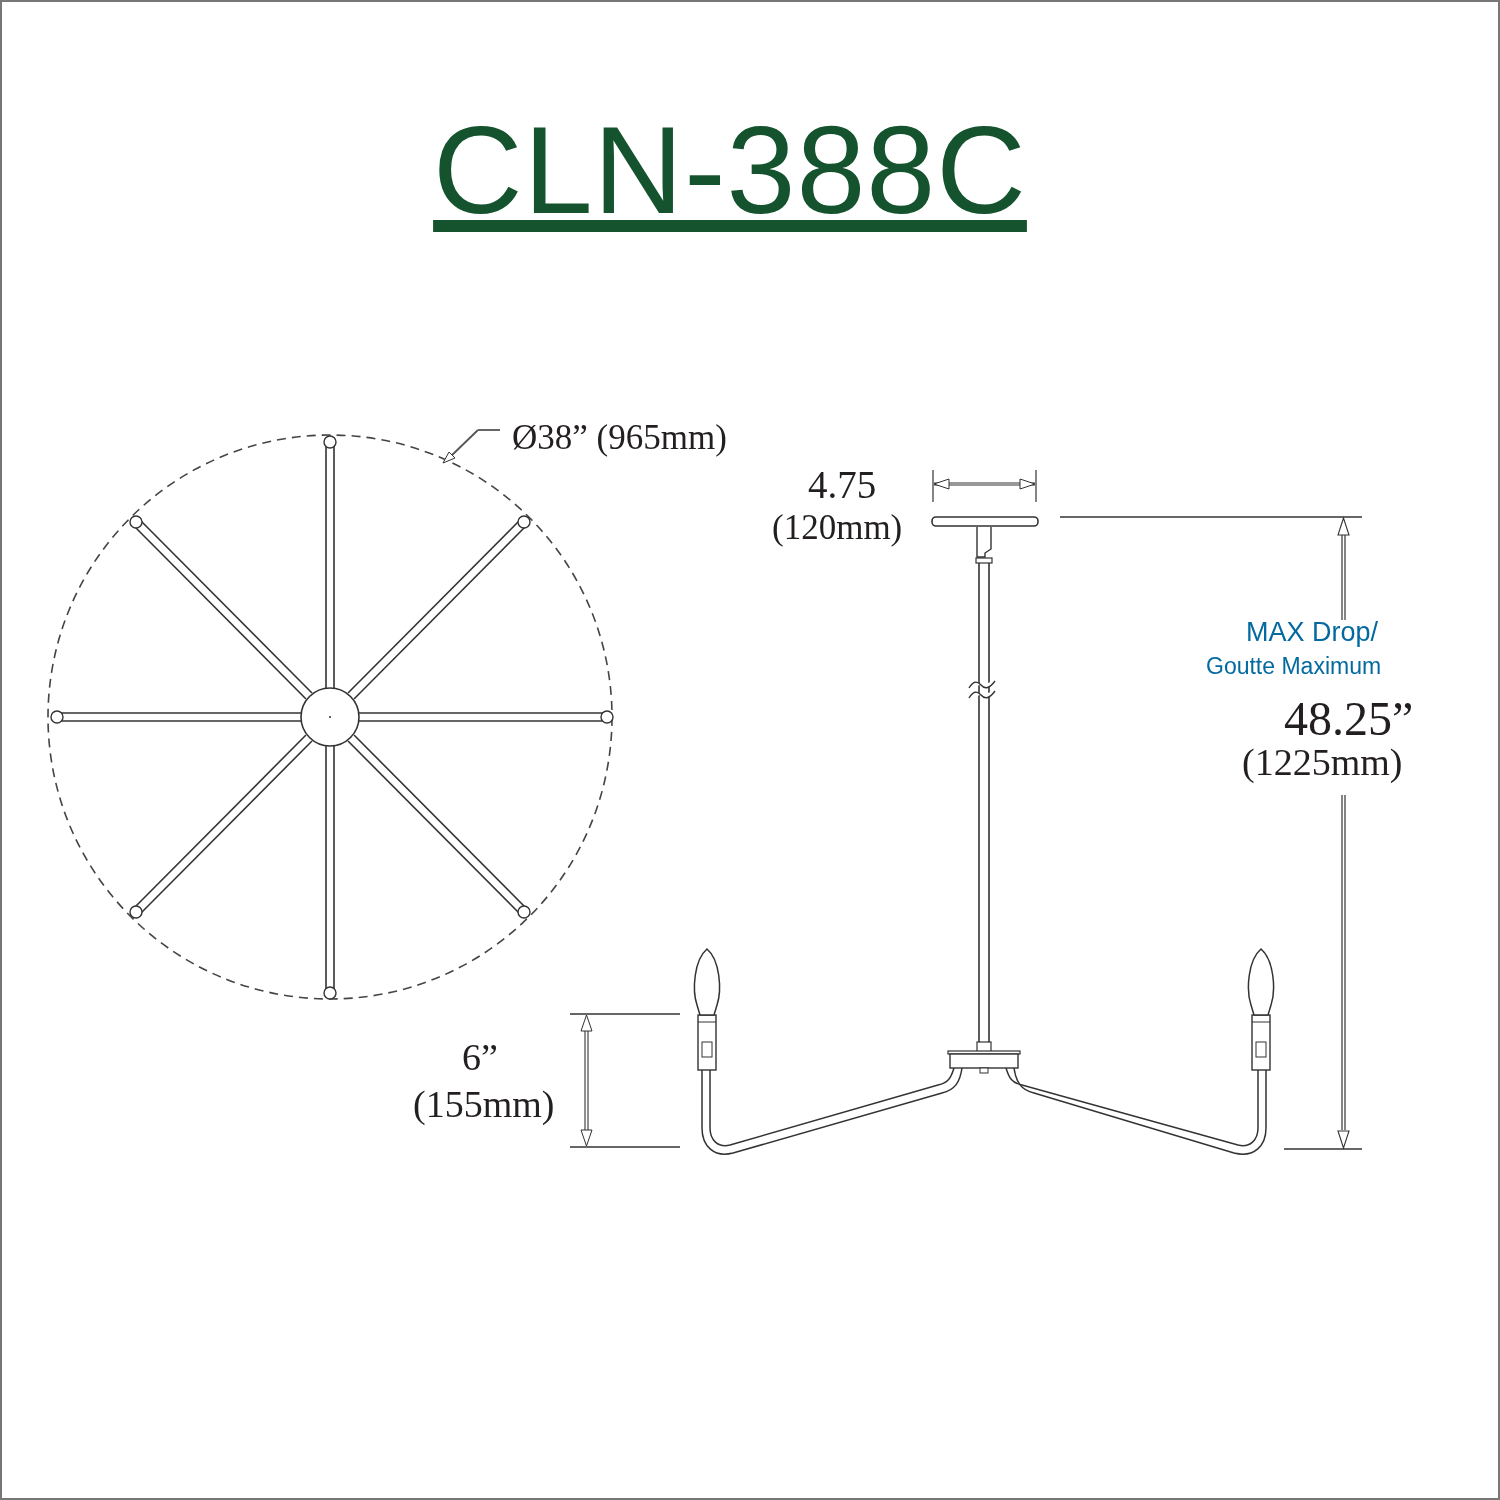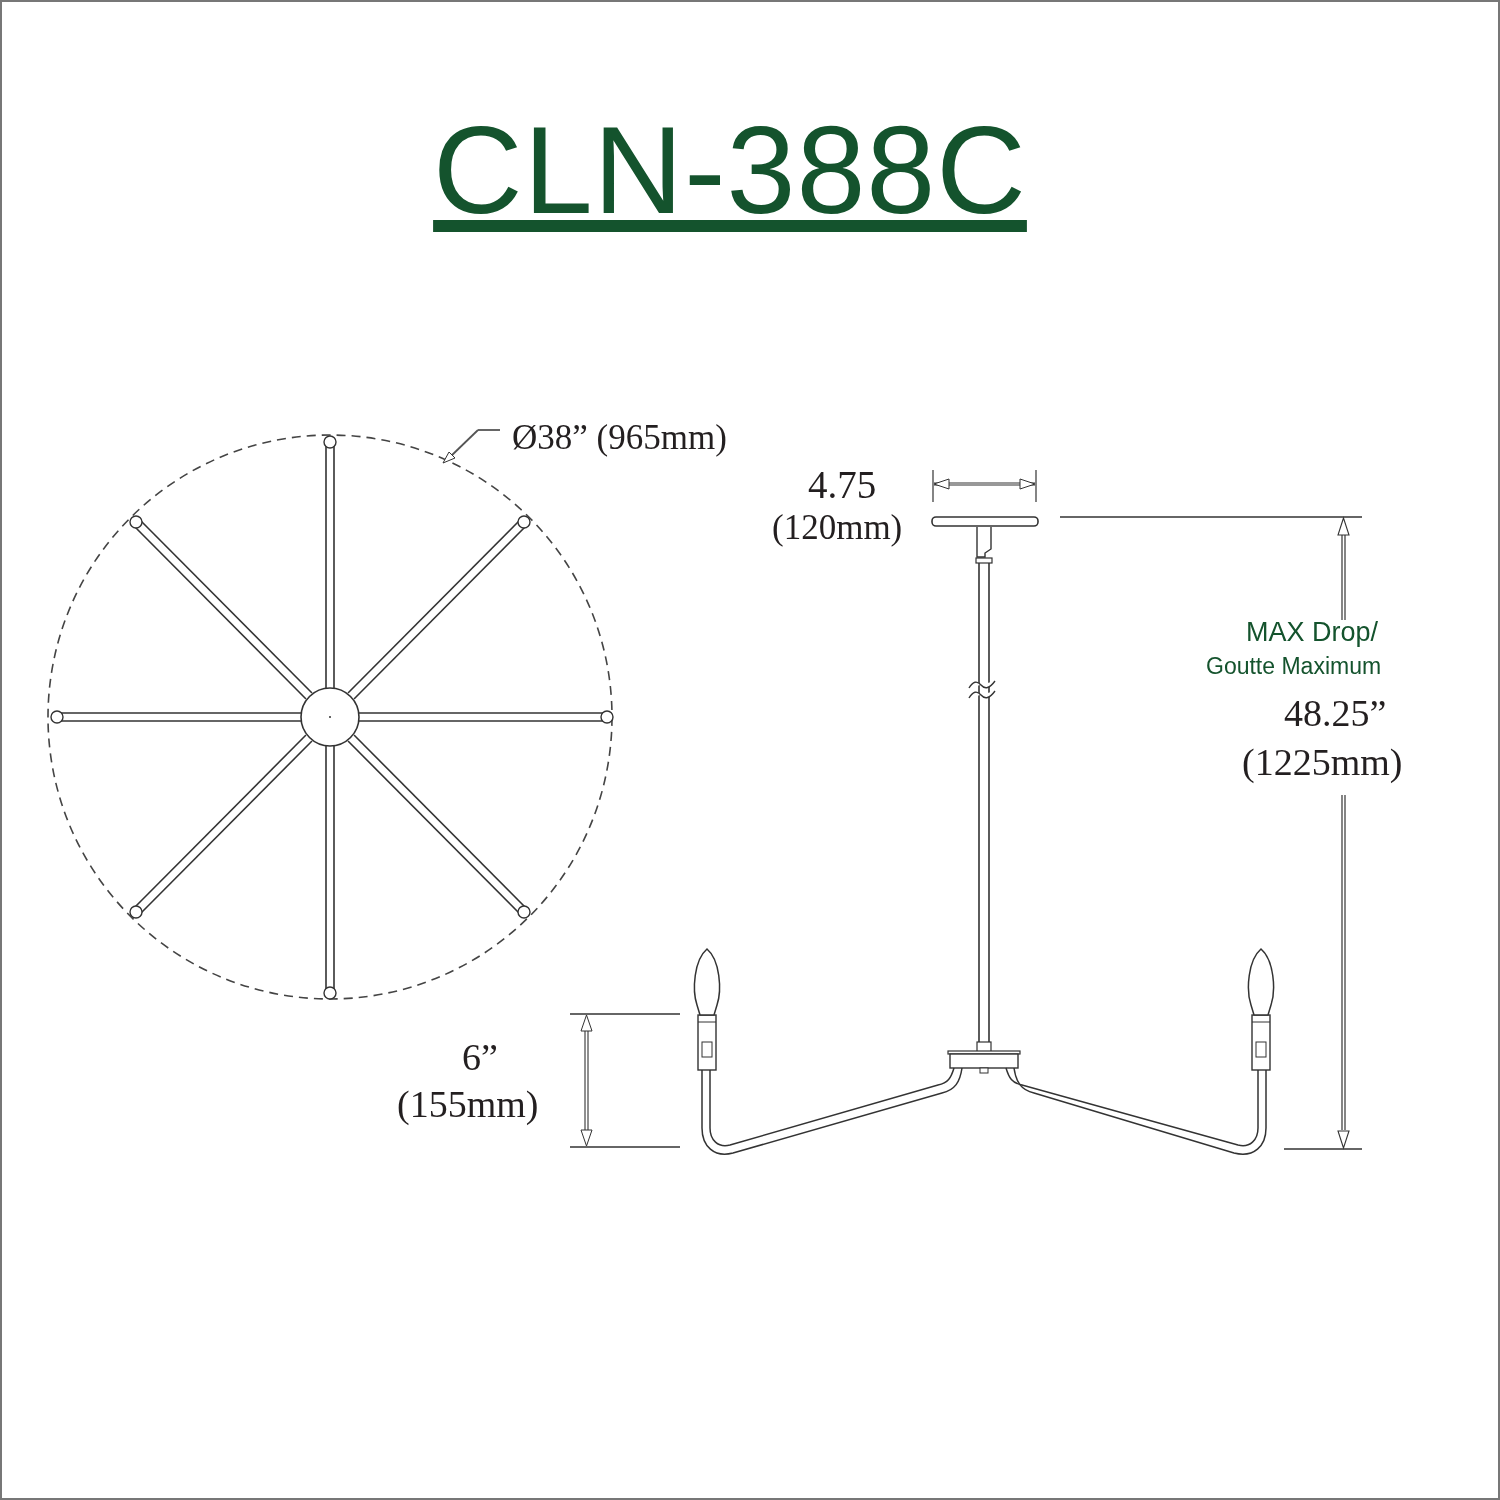--- a/index.html
+++ b/index.html
@@ -9,21 +9,21 @@
     box-sizing: border-box; border-left: 2px solid #777; border-top: 2px solid #777;
     border-right: 2px solid #777; border-bottom: 2px solid #777;
   }
   svg { position: absolute; left: 0; top: 0; }
   .title {
     position: absolute; left: 0; top: 108px; width: 1460px; text-align: center;
     font-family: "Liberation Sans", sans-serif; font-size: 124px; color: #14532d;
     letter-spacing: 1px; line-height: 1; text-decoration: underline;
   }
   .serif { position: absolute; font-family: "Liberation Serif", serif; color: #231f20; white-space: nowrap; }
-  .sans { position: absolute; font-family: "Liberation Sans", sans-serif; color: #14532d; white-space: nowrap; }
+  .sans { position: absolute; font-family: "Liberation Sans", sans-serif; color: #0369a1; white-space: nowrap; }
 </style>
 </head>
 <body>
 
 <div class="frame"></div>
 
 <div class="title">CLN-388C</div>
 
 <svg width="1500" height="1500" viewBox="0 0 1500 1500">
   <defs>
@@ -146,17 +146,17 @@
   </g>
 </svg>
 
 <div class="serif" style="left:512px; top:418px; font-size:35px;">Ø38” (965mm)</div>
 
 <div class="serif" style="left:808px; top:462px; font-size:39px;">4.75</div>
 <div class="serif" style="left:772px; top:508px; font-size:35px;">(120mm)</div>
 
 <div class="sans" style="left:1246px; top:617px; font-size:27px;">MAX Drop/</div>
 <div class="sans" style="left:1206px; top:653px; font-size:23px;">Goutte Maximum</div>
-<div class="serif" style="left:1284px; top:691px; font-size:38px;">48.25”</div>
+<div class="serif" style="left:1284px; top:691px; font-size:48px;">48.25”</div>
 <div class="serif" style="left:1242px; top:740px; font-size:38px;">(1225mm)</div>
 
 <div class="serif" style="left:462px; top:1035px; font-size:38px;">6”</div>
-<div class="serif" style="left:397px; top:1082px; font-size:38px;">(155mm)</div>
+<div class="serif" style="left:413px; top:1082px; font-size:38px;">(155mm)</div>
 
 </body></html>

